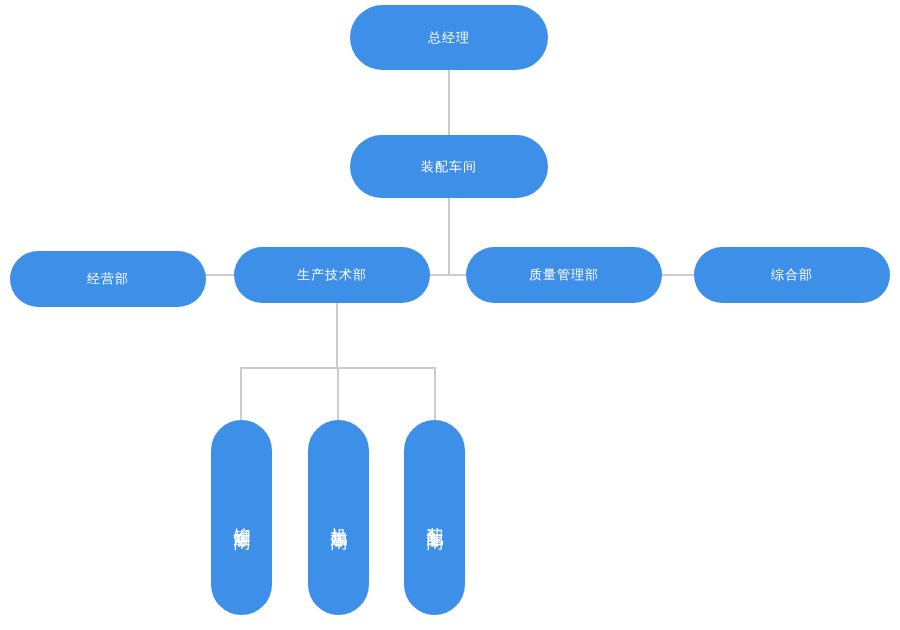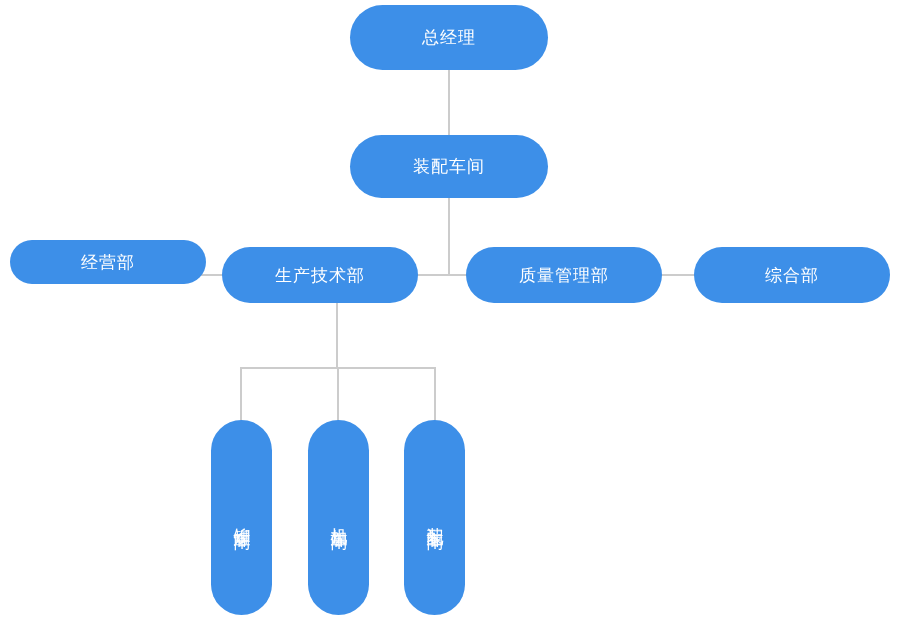--- a/index.html
+++ b/index.html
@@ -34,21 +34,21 @@
     position: absolute;
     background: #3d8fe8;
     color: #ffffff;
     display: flex;
     align-items: center;
     justify-content: center;
     box-sizing: border-box;
   }
   .node-h {
     border-radius: 999px;
-    font-size: 17px;
+    font-size: 13px;
     letter-spacing: 1px;
     white-space: nowrap;
   }
   .node-v {
     border-radius: 999px;
     font-size: 17px;
     letter-spacing: 2px;
     writing-mode: vertical-rl;
     text-orientation: upright;
     line-height: 1.18;
@@ -82,25 +82,25 @@
   <div class="conn conn-v" style="left:434px; top:367px; height:55px;"></div>
 
   <div class="node node-h" style="left:350px; top:5px; width:198px; height:65px;">
     <span>总经理</span>
   </div>
 
   <div class="node node-h" style="left:350px; top:135px; width:198px; height:63px;">
     <span>装配车间</span>
   </div>
 
-  <div class="node node-h" style="left:10px; top:240px; width:196px; height:44px;">
+  <div class="node node-h" style="left:10px; top:251px; width:196px; height:56px;">
     <span>经营部</span>
   </div>
 
-  <div class="node node-h" style="left:222px; top:247px; width:196px; height:56px;">
+  <div class="node node-h" style="left:234px; top:247px; width:196px; height:56px;">
     <span>生产技术部</span>
   </div>
 
   <div class="node node-h" style="left:466px; top:247px; width:196px; height:56px;">
     <span>质量管理部</span>
   </div>
 
   <div class="node node-h" style="left:694px; top:247px; width:196px; height:56px;">
     <span>综合部</span>
   </div>

